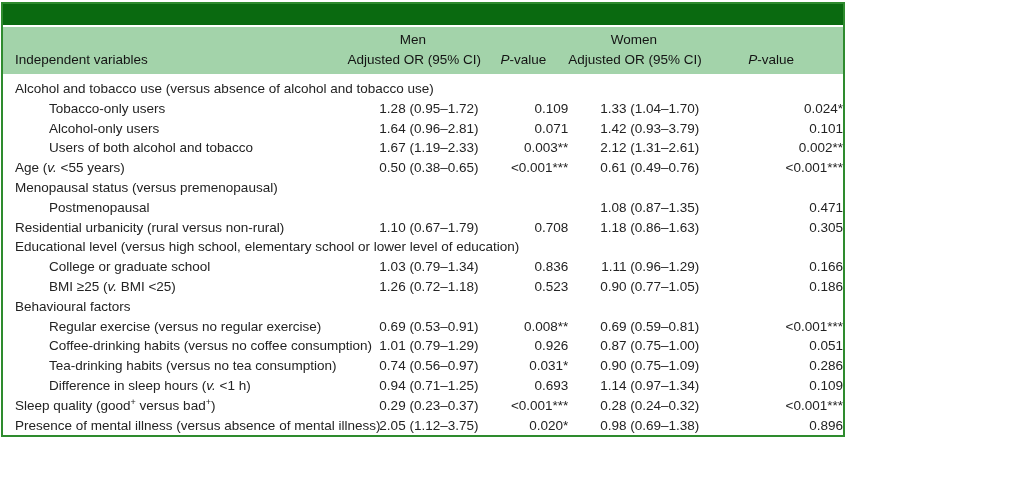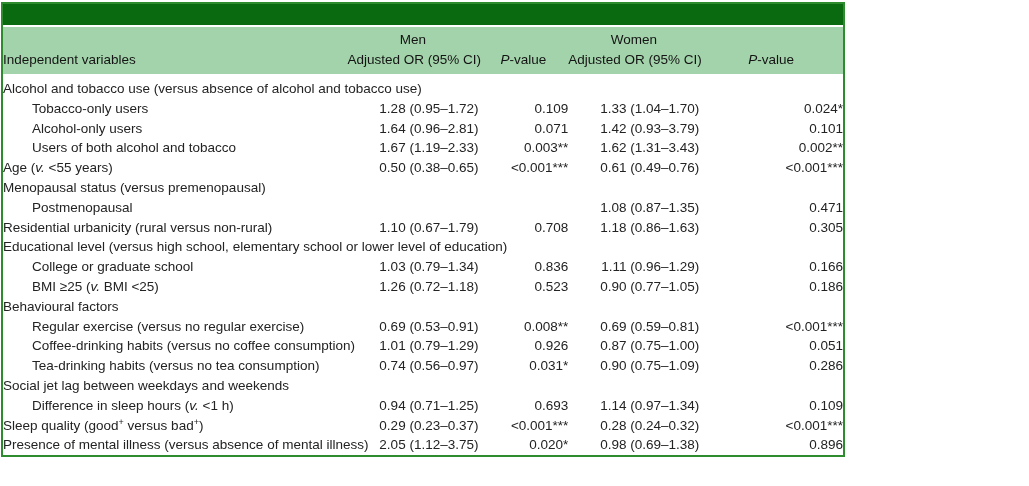--- a/index.html
+++ b/index.html
@@ -29,34 +29,34 @@
     font-weight: normal;
     font-size: 13.5px;
     color: #141414;
     padding: 0;
     line-height: 20px;
     vertical-align: bottom;
     white-space: nowrap;
   }
   thead tr.group-row th { padding-top: 3px; }
   thead tr.sub-row th { padding-bottom: 4px; }
-  th.left { text-align: left; }
+  th.left { text-align: left; padding-left: 12px; }
   th.center { text-align: center; }
   tbody:before { content: ""; display: table-row; height: 5px; }
   tbody td {
     font-size: 13.5px;
     color: #232323;
     line-height: 19.8px;
     height: 19.8px;
     padding: 0;
     white-space: nowrap;
     overflow: visible;
   }
-  td.label { text-align: left; }
-  td.label.indent { padding-left: 29px; }
+  td.label { text-align: left; padding-left: 12px; }
+  td.label.indent { padding-left: 46px; }
   td.num { text-align: right; }
   i { font-style: italic; }
   sup { font-size: 9px; line-height: 0; }
 </style>
 </head>
 <body>
 
 <div class="page">
   <div class="frame" style="border-color: rgb(46, 139, 46);">
     <div class="top-bar" style="background: rgb(10, 106, 16);"></div>
@@ -99,21 +99,21 @@
             <td class="label indent"><span>Alcohol-only users</span></td>
             <td class="num">1.64 (0.96–2.81)</td>
             <td class="num">0.071</td>
             <td class="num">1.42 (0.93–3.79)</td>
             <td class="num">0.101</td>
           </tr>
           <tr>
             <td class="label indent"><span>Users of both alcohol and tobacco</span></td>
             <td class="num">1.67 (1.19–2.33)</td>
             <td class="num">0.003**</td>
-            <td class="num">1.62 (1.31–3.43)</td>
+            <td class="num">2.12 (1.31–2.61)</td>
             <td class="num">0.002**</td>
           </tr>
           <tr>
             <td class="label"><span>Age (</span><i>v.</i><span> &lt;55 years)</span></td>
             <td class="num">0.50 (0.38–0.65)</td>
             <td class="num">&lt;0.001***</td>
             <td class="num">0.61 (0.49–0.76)</td>
             <td class="num">&lt;0.001***</td>
           </tr>
           <tr>
@@ -166,23 +166,20 @@
             <td class="num">0.926</td>
             <td class="num">0.87 (0.75–1.00)</td>
             <td class="num">0.051</td>
           </tr>
           <tr>
             <td class="label indent"><span>Tea-drinking habits (versus no tea consumption)</span></td>
             <td class="num">0.74 (0.56–0.97)</td>
             <td class="num">0.031*</td>
             <td class="num">0.90 (0.75–1.09)</td>
             <td class="num">0.286</td>
-          </tr>
-          <tr>
-            <td colspan="5" class="label"><span>Social jet lag between weekdays and weekends</span></td>
           </tr>
           <tr>
             <td class="label indent"><span>Difference in sleep hours (</span><i>v.</i><span> &lt;1 h)</span></td>
             <td class="num">0.94 (0.71–1.25)</td>
             <td class="num">0.693</td>
             <td class="num">1.14 (0.97–1.34)</td>
             <td class="num">0.109</td>
           </tr>
           <tr>
             <td class="label"><span>Sleep quality (good</span><sup>+</sup><span> versus bad</span><sup>+</sup><span>)</span></td>

